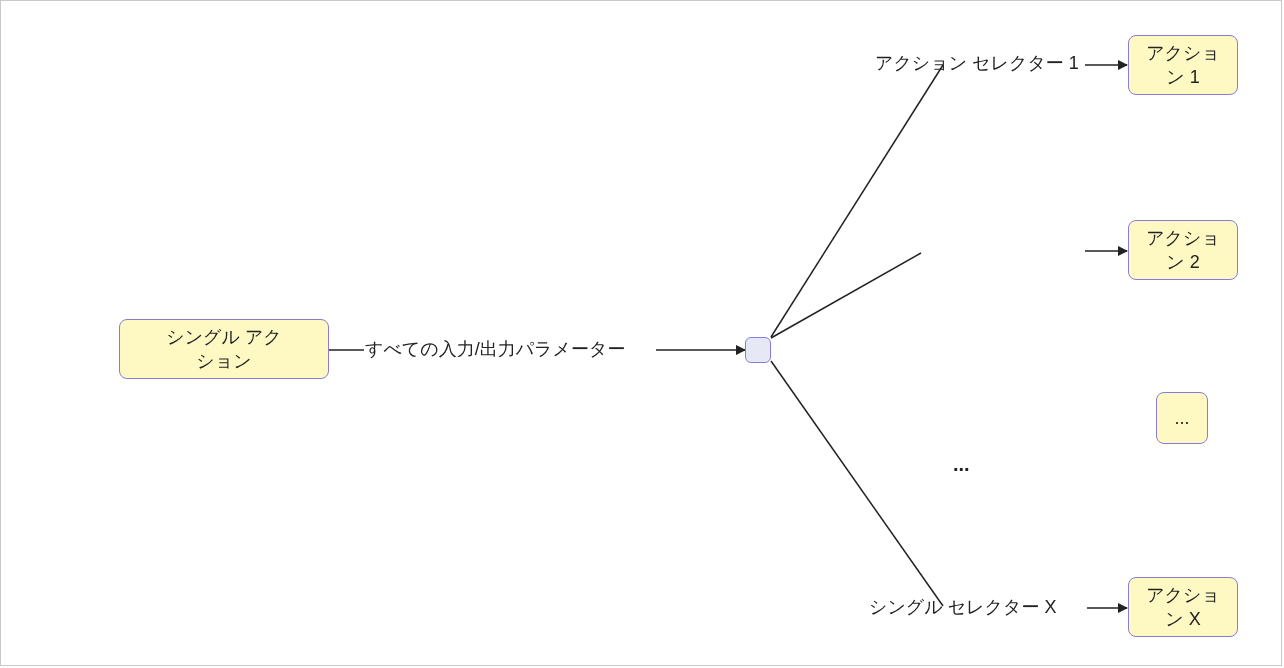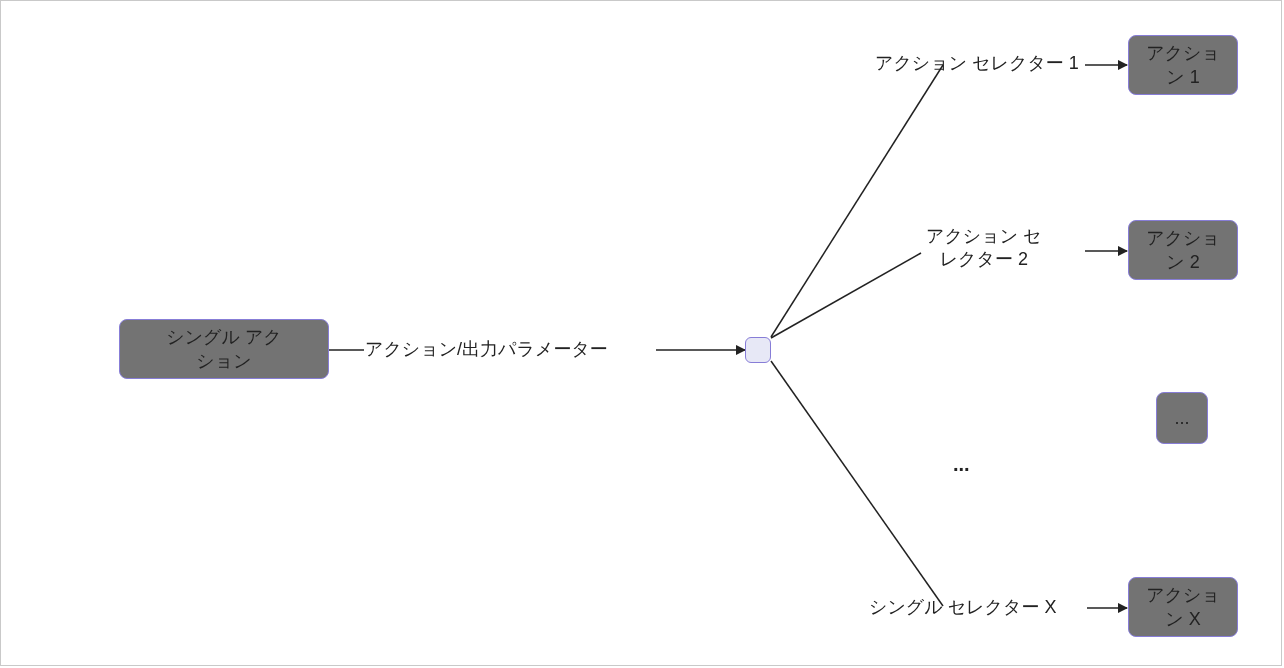--- a/index.html
+++ b/index.html
@@ -1,17 +1,17 @@
 <!DOCTYPE html>
 <html><head>
 <meta charset="utf-8">
 <style>
 html,body{margin:0;padding:0;width:1284px;height:668px;background:#fff;font-family:"Segoe UI","Yu Gothic UI","Meiryo",sans-serif;color:#222;}
 .canvas{position:relative;width:1282px;height:666px;border:1px solid #c9c9c9;box-sizing:border-box;}
-.node{position:absolute;background:#737373;border:1px solid #877dd7;border-radius:8px;display:flex;align-items:center;justify-content:center;text-align:center;font-size:18px;line-height:1.35;padding:4px;box-sizing:border-box;}
+.node{position:absolute;background:#fef9c3;border:1px solid #877dd7;border-radius:8px;display:flex;align-items:center;justify-content:center;text-align:center;font-size:18px;line-height:1.35;padding:4px;box-sizing:border-box;}
 .hub{position:absolute;background:#e7e8f6;border:1px solid #877dd7;border-radius:6px;width:26px;height:26px;box-sizing:border-box;}
 .label{position:absolute;font-size:18px;line-height:1.3;text-align:center;white-space:pre;}
 svg.wires{position:absolute;left:0;top:0;width:1282px;height:666px;pointer-events:none;}
 .ellipsis{position:absolute;font-size:20px;font-weight:bold;}
 </style>
 </head>
 <body>
 
 <div class="canvas">
 
@@ -50,21 +50,19 @@
 ン 2</span>
 </div>
 <div class="node" style="left:1155px;top:391px;width:52px;height:52px;">
   <span>...</span>
 </div>
 <div class="node" style="left:1127px;top:576px;width:110px;height:60px;">
   <span style="white-space: pre;">アクショ
 ン X</span>
 </div>
 
-<div class="label" style="left:364px;top:337px;">アクション/出力パラメーター</div>
+<div class="label" style="left:364px;top:337px;">すべての入力/出力パラメーター</div>
 <div class="label" style="left:874px;top:51px;">アクション セレクター 1</div>
-<div class="label" style="left: 925px; top: 224px; text-align: center; white-space: pre;">アクション セ
-レクター 2</div>
 <div class="label" style="left:868px;top:595px;">シングル セレクター X</div>
 
 <div class="ellipsis" style="left:952px;top:452px;">...</div>
 
 </div>
 
 </body></html>

